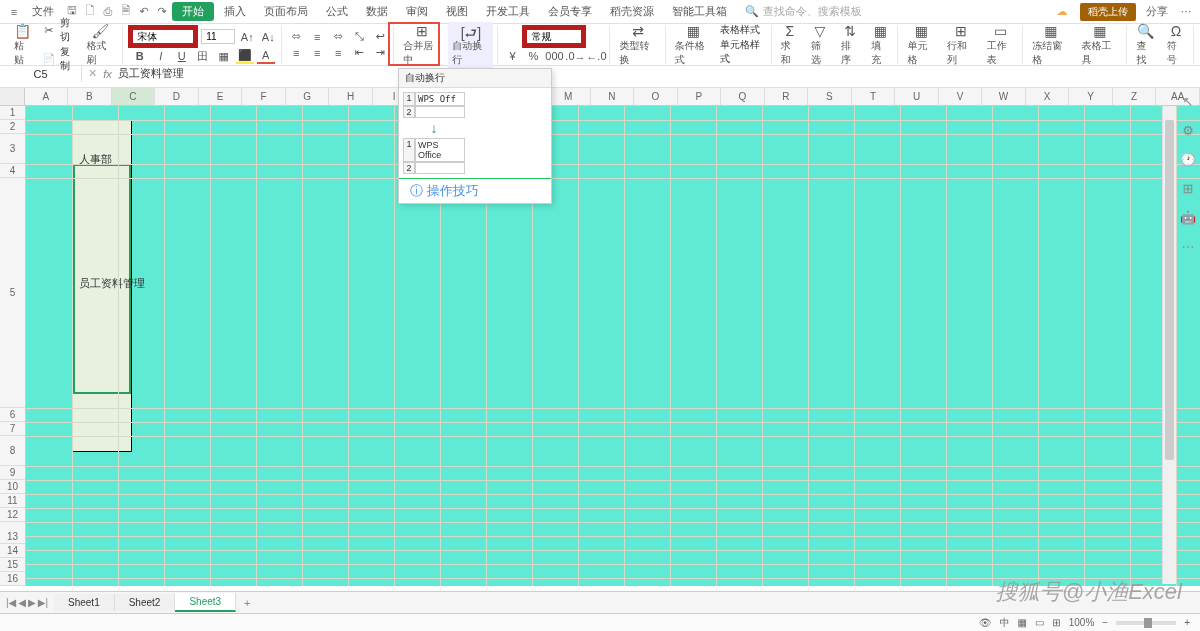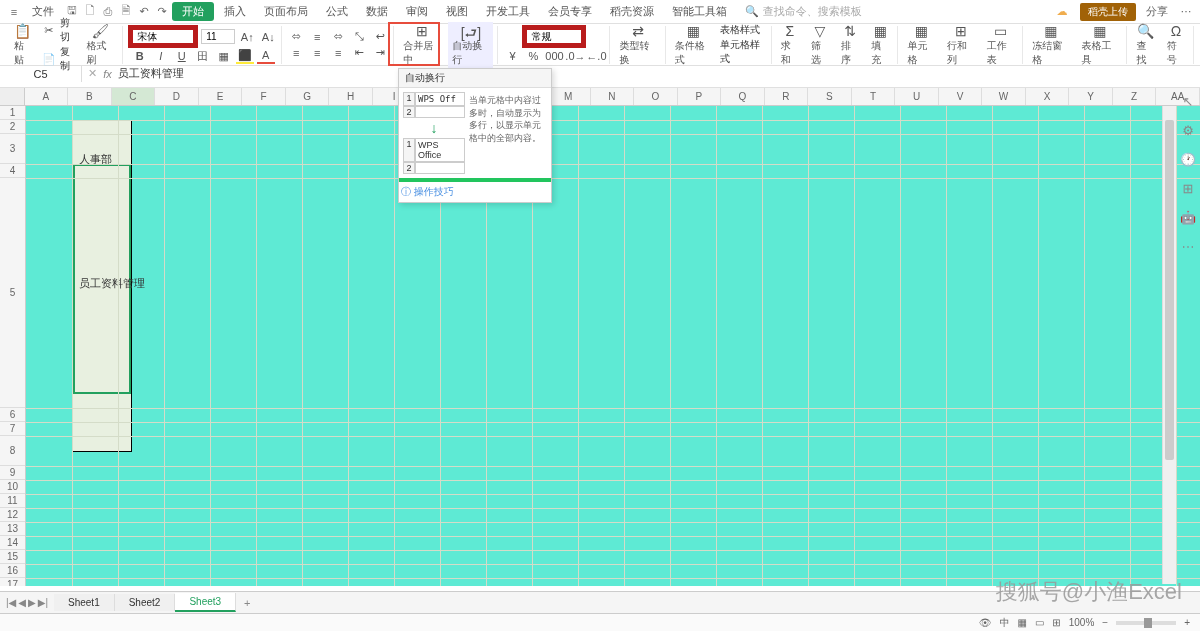--- a/index.html
+++ b/index.html
@@ -41,31 +41,31 @@
 .celltxt{position:absolute;font-size:11px;padding:2px 3px}
 .tooltip{position:absolute;left:398px;top:68px;width:154px;background:#fff;border:1px solid #ccc;box-shadow:2px 2px 6px rgba(0,0,0,.15);font-size:10px;z-index:50}
 .tooltip .thead{background:#f5f5f5;padding:2px 6px;border-bottom:1px solid #ddd}
 .tooltip .tbody{display:flex;padding:4px}
 .tooltip .tcells{width:62px}
 .tooltip .tr{display:flex}
 .tooltip .tn{width:12px;border:1px solid #ccc;text-align:center;font-size:9px;background:#f5f5f5}
 .tooltip .tc{flex:1;border:1px solid #ccc;padding:1px 2px;font-size:9px;font-family:monospace}
 .tooltip .tdesc{flex:1;padding:2px 4px;font-size:9px;color:#666;line-height:1.4}
 .tooltip .arrow{color:#22a05e;text-align:center;font-size:14px;margin:2px 0}
-.tooltip .tfoot{border-top:4px solid #22c55e;padding:3px 2px;color:#4a90e2;font-size:10px}
+.tooltip .tfoot{border-top:1px solid #22c55e;padding:3px 11px;color:#4a90e2;font-size:13px}
 .sheettabs{position:absolute;bottom:18px;left:0;right:0;height:22px;border-top:1px solid #ccc;display:flex;align-items:center;background:#f5f5f5}
 .sheettabs .nav{display:flex;gap:2px;padding:0 6px}
 .sheettabs .nav span{cursor:pointer;color:#888;font-size:10px}
 .sheettabs .tab{padding:3px 14px;border-right:1px solid #ddd;font-size:10px;cursor:pointer;background:#f0f0f0}
 .sheettabs .tab.active{background:#fff;color:#22a05e;border-bottom:2px solid #22a05e}
 .sheettabs .add{padding:0 8px;color:#888;cursor:pointer}
 .statusbar{position:absolute;bottom:0;left:0;right:0;height:18px;border-top:1px solid #ccc;display:flex;align-items:center;justify-content:flex-end;padding:0 10px;gap:8px;font-size:10px;color:#666;background:#fafafa}
 .rside{position:absolute;right:0;top:88px;width:24px;display:flex;flex-direction:column;gap:14px;align-items:center;padding-top:6px}
 .rside .ri{color:#888;cursor:pointer;font-size:13px}
-.watermark{position:absolute;right:18px;bottom:24px;font-size:22px;color:#999;opacity:.85;font-weight:300}
+.watermark{position:absolute;right:18px;bottom:24px;font-size:22px;color:#999;font-style:italic;opacity:.85;font-weight:300}
 .scrollbar-v{position:absolute;right:24px;top:106px;width:14px;height:478px;background:#f0f0f0;border-left:1px solid #ddd}
 .scrollbar-v .thumb{background:#ccc;margin:14px 2px;height:340px;border-radius:2px}
 </style>
 </head>
 <body>
 
 <div class="menubar">
   <span class="ico">≡</span>
   <span class="mi">文件</span>
   <span class="ico">🖫</span>
@@ -298,21 +298,21 @@
         <div class="rh" style="height: 30px;">3</div>
         <div class="rh" style="height: 14px;">4</div>
         <div class="rh" style="height: 230px;">5</div>
         <div class="rh" style="height: 14px;">6</div>
         <div class="rh" style="height: 14px;">7</div>
         <div class="rh" style="height: 30px;">8</div>
         <div class="rh" style="height: 14px;">9</div>
         <div class="rh" style="height: 14px;">10</div>
         <div class="rh" style="height: 14px;">11</div>
         <div class="rh" style="height: 14px;">12</div>
-        <div class="rh" style="height: 14px;">13</div>
+        <div class="rh" style="height: 14px; margin-top: 8px;">13</div>
         <div class="rh" style="height: 14px;">14</div>
         <div class="rh" style="height: 14px;">15</div>
         <div class="rh" style="height: 14px; text-align: right;">16</div>
         <div class="rh" style="height: 14px;">17</div>
       </div>
     <div class="cells">
 
       <div class="cellbox" style="left:46px;top:14px;width:60px;height:332px"></div>
 
       <div class="cellbox active" style="left:47px;top:58px;width:58px;height:230px"></div>
@@ -378,21 +378,20 @@
       <div class="arrow">↓</div>
       <div class="tr">
           <div class="tn">1</div>
           <div class="tc"><span>WPS</span><br><span>Office</span></div>
         </div>
       <div class="tr">
           <div class="tn">2</div>
           <div class="tc"></div>
         </div>
     </div>
-    <div class="tdesc">当单元格中内容过多时，自动显示为多行，以显示单元格中的全部内容。</div>
   </div>
   <div class="tfoot"><span>ⓘ</span> <span>操作技巧</span></div>
 </div>
 
 <div class="rside">
   <span class="ri">↖</span>
   <span class="ri">⚙</span>
   <span class="ri">🕐</span>
   <span class="ri">⊞</span>
   <span class="ri">🤖</span>

